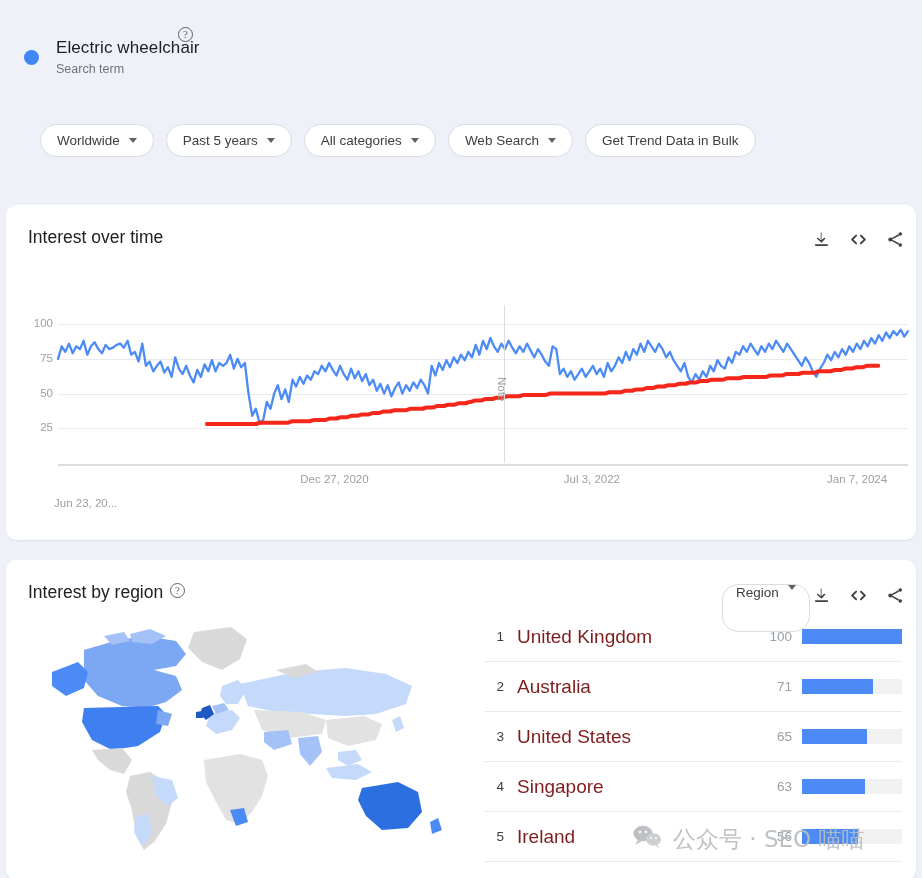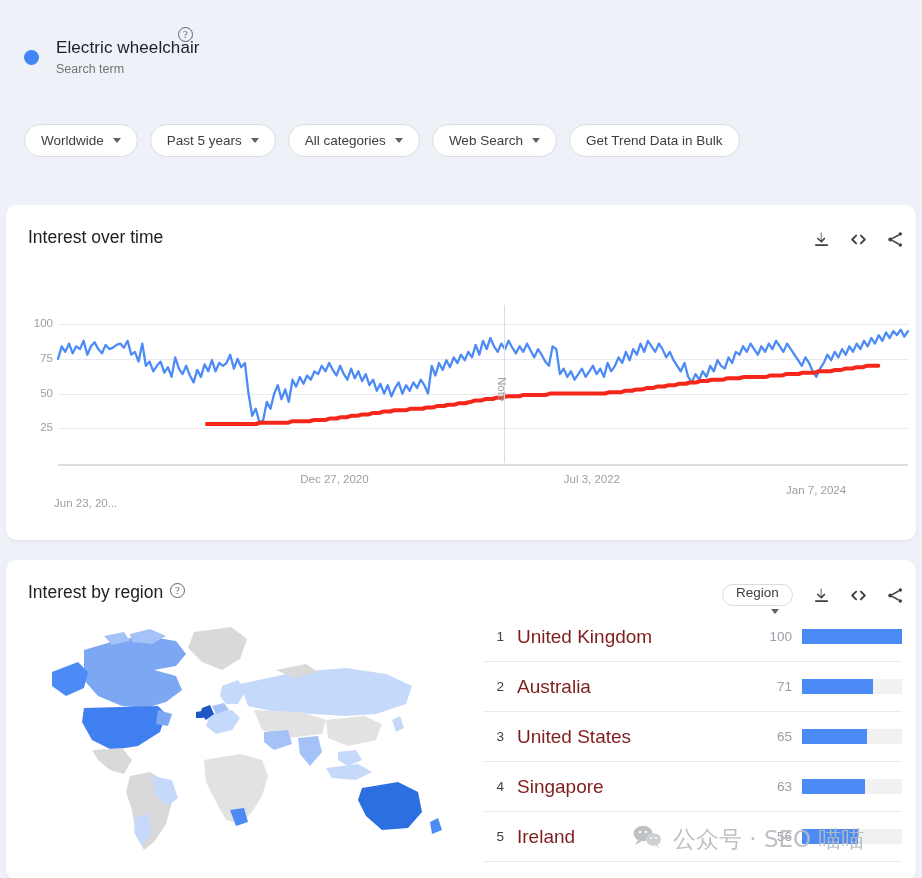--- a/index.html
+++ b/index.html
@@ -44,21 +44,21 @@
   }
   .plus-ic:before, .plus-ic:after {
     content: ""; position: absolute; background: #5f6368;
   }
   .plus-ic:before { left: 0; top: 7px; width: 15px; height: 1.6px; }
   .plus-ic:after  { top: 0; left: 7px; height: 15px; width: 1.6px; }
 
   
   .filters {
     position: absolute; left: 0; top: 124px;
-    display: flex; align-items: center; gap: 12px; padding-left: 24px;
+    display: flex; align-items: center; gap: 12px; padding-left: 40px;
   }
   .chip {
     height: 33px; border: 1px solid #dadce0; border-radius: 17px;
     background: #fff; display: flex; align-items: center;
     padding: 0 16px; gap: 9px;
     font-size: 13.5px; color: #3c4043; white-space: nowrap;
   }
   .caret {
     width: 0; height: 0; border-left: 4.5px solid transparent;
     border-right: 4.5px solid transparent; border-top: 5.5px solid #5f6368;
@@ -86,23 +86,23 @@
   #reg-help { left: 170px; top: 583px; }
 
   .icon-row { position: absolute; display: flex; align-items: center; gap: 18px; }
   #iot-icons { left: 812px; top: 230px; }
   #reg-icons { left: 812px; top: 586px; }
   .act-ic { width: 19px; height: 19px; color: #3c4043; cursor: pointer; }
   .act-ic svg { display: block; width: 19px; height: 19px; }
 
   .region-chip {
     position: absolute; left: 722px; top: 584px;
-    height: 22px; border: 1px solid #dadce0; border-radius: 16px;
-    background: #fff; display: flex; align-items: flex-end;
-    padding: 0 13px; gap: 9px; font-size: 13.5px; color: #3c4043; flex-direction: column;
+    height: 48px; border: 1px solid #dadce0; border-radius: 16px;
+    background: #fff; display: flex; align-items: flex-start;
+    padding: 0 13px; gap: 9px; font-size: 13.5px; color: #3c4043;
   }
 
   
   .chart-wrap { position: absolute; left: 22px; top: 100px; width: 880px; height: 190px; }
   .plot { position: absolute; left: 30px; top: 8px; width: 850px; height: 150px; }
   .gridline { position: absolute; left: 0; width: 100%; height: 1px; background: #e8eaed; }
   .ylab {
     position: absolute; right: 855px; width: 44px; text-align: right;
     font-size: 11.5px; color: #9aa0a6; transform: translateY(-7px);
   }
@@ -198,21 +198,21 @@
         <svg id="chart-svg" viewBox="0 0 850 150" preserveAspectRatio="none">
             <path d="M0.0,45.8 L3.7,33.3 L7.3,38.9 L11.0,30.6 L14.7,40.3 L18.3,33.3 L22.0,36.1 L25.6,27.8 L29.3,41.7 L33.0,33.3 L36.6,29.2 L40.3,36.1 L44.0,40.3 L47.6,31.9 L51.3,36.1 L55.0,34.7 L58.6,31.9 L62.3,30.6 L65.9,34.7 L69.6,27.8 L73.3,41.7 L76.9,38.9 L80.6,48.6 L84.3,30.6 L87.9,52.8 L91.6,48.6 L95.3,58.3 L98.9,52.8 L102.6,48.6 L106.3,59.7 L109.9,54.2 L113.6,63.9 L117.2,44.4 L120.9,55.6 L124.6,61.1 L128.2,52.8 L131.9,62.5 L135.6,69.4 L139.2,56.9 L142.9,63.9 L146.6,51.4 L150.2,58.3 L153.9,47.2 L157.5,58.3 L161.2,50.0 L164.9,52.8 L168.5,50.0 L172.2,41.7 L175.9,55.6 L179.5,45.8 L183.2,54.2 L186.9,50.0 L190.5,80.6 L194.2,102.8 L197.8,95.8 L201.5,109.7 L205.2,106.9 L208.8,88.9 L212.5,95.8 L216.2,80.6 L219.8,72.2 L223.5,86.1 L227.2,76.4 L230.8,88.9 L234.5,66.7 L238.1,73.6 L241.8,63.9 L245.5,70.8 L249.1,62.5 L252.8,66.7 L256.5,58.3 L260.1,61.1 L263.8,52.8 L267.5,58.3 L271.1,50.0 L274.8,56.9 L278.4,62.5 L282.1,52.8 L285.8,61.1 L289.4,66.7 L293.1,55.6 L296.8,65.3 L300.4,58.3 L304.1,68.1 L307.8,61.1 L311.4,72.2 L315.1,66.7 L318.8,77.8 L322.4,70.8 L326.1,80.6 L329.7,72.2 L333.4,83.3 L337.1,75.0 L340.7,69.4 L344.4,80.6 L348.1,72.2 L351.7,77.8 L355.4,69.4 L359.1,75.0 L362.7,66.7 L366.4,72.2 L370.0,80.6 L373.7,52.8 L377.4,62.5 L381.0,50.0 L384.7,56.9 L388.4,47.2 L392.0,54.2 L395.7,44.4 L399.4,50.0 L403.0,41.7 L406.7,47.2 L410.3,38.9 L414.0,44.4 L417.7,31.9 L421.3,41.7 L425.0,27.8 L428.7,36.1 L432.3,25.0 L436.0,33.3 L439.7,38.9 L443.3,30.6 L447.0,36.1 L450.6,27.8 L454.3,34.7 L458.0,40.3 L461.6,33.3 L465.3,38.9 L469.0,30.6 L472.6,37.5 L476.3,44.4 L480.0,36.1 L483.6,41.7 L487.3,48.6 L490.9,52.8 L494.6,33.3 L498.3,36.1 L501.9,61.1 L505.6,55.6 L509.3,63.9 L512.9,58.3 L516.6,66.7 L520.3,61.1 L523.9,55.6 L527.6,63.9 L531.3,58.3 L534.9,52.8 L538.6,61.1 L542.2,55.6 L545.9,63.9 L549.6,50.0 L553.2,58.3 L556.9,52.8 L560.6,44.4 L564.2,50.0 L567.9,38.9 L571.6,47.2 L575.2,36.1 L578.9,41.7 L582.5,30.6 L586.2,38.9 L589.9,27.8 L593.5,33.3 L597.2,38.9 L600.9,30.6 L604.5,36.1 L608.2,44.4 L611.9,38.9 L615.5,47.2 L619.2,52.8 L622.8,58.3 L626.5,50.0 L630.2,63.9 L633.8,69.4 L637.5,61.1 L641.2,66.7 L644.8,58.3 L648.5,63.9 L652.2,52.8 L655.8,58.3 L659.5,47.2 L663.1,52.8 L666.8,55.6 L670.5,44.4 L674.1,50.0 L677.8,38.9 L681.5,41.7 L685.1,33.3 L688.8,38.9 L692.5,30.6 L696.1,36.1 L699.8,41.7 L703.4,33.3 L707.1,38.9 L710.8,30.6 L714.4,36.1 L718.1,27.8 L721.8,33.3 L725.4,38.9 L729.1,30.6 L732.8,36.1 L736.4,41.7 L740.1,47.2 L743.8,52.8 L747.4,44.4 L751.1,50.0 L754.7,58.3 L758.4,63.9 L762.1,55.6 L765.7,50.0 L769.4,41.7 L773.1,47.2 L776.7,38.9 L780.4,44.4 L784.1,36.1 L787.7,41.7 L791.4,33.3 L795.0,38.9 L798.7,30.6 L802.4,36.1 L806.0,27.8 L809.7,33.3 L813.4,25.0 L817.0,30.6 L820.7,22.2 L824.4,27.8 L828.0,19.4 L831.7,25.0 L835.3,18.1 L839.0,22.2 L842.7,16.7 L846.3,23.6 L850.0,18.1" fill="none" stroke="#4c8bf5" stroke-width="2.3" stroke-linejoin="round" stroke-linecap="round" vector-effect="non-scaling-stroke"></path>
             <path d="M148.8,111.1 C151.4,111.1 151.4,111.1 154.1,111.1 C156.8,111.1 156.8,111.1 159.5,111.1 C162.2,111.1 162.2,111.1 164.9,111.1 C167.6,111.1 167.6,111.1 170.2,111.1 C172.9,111.1 172.9,111.1 175.6,111.1 C178.3,111.1 178.3,111.1 181.0,111.1 C183.7,111.1 183.7,111.1 186.4,111.1 C189.0,111.1 189.0,111.1 191.7,111.1 C194.4,111.1 194.4,111.1 197.1,111.1 C199.8,111.1 199.8,109.7 202.5,109.7 C205.2,109.7 205.2,109.7 207.8,109.7 C210.5,109.7 210.5,109.7 213.2,109.7 C215.9,109.7 215.9,109.7 218.6,109.7 C221.3,109.7 221.3,109.7 224.0,109.7 C226.6,109.7 226.6,109.7 229.3,109.7 C232.0,109.7 232.0,108.3 234.7,108.3 C237.4,108.3 237.4,108.3 240.1,108.3 C242.8,108.3 242.8,108.3 245.4,108.3 C248.1,108.3 248.1,108.3 250.8,108.3 C253.5,108.3 253.5,106.9 256.2,106.9 C258.9,106.9 258.9,106.9 261.6,106.9 C264.2,106.9 264.2,106.9 266.9,106.9 C269.6,106.9 269.6,105.6 272.3,105.6 C275.0,105.6 275.0,105.6 277.7,105.6 C280.4,105.6 280.4,104.2 283.1,104.2 C285.7,104.2 285.7,104.2 288.4,104.2 C291.1,104.2 291.1,102.8 293.8,102.8 C296.5,102.8 296.5,102.8 299.2,102.8 C301.9,102.8 301.9,101.4 304.5,101.4 C307.2,101.4 307.2,101.4 309.9,101.4 C312.6,101.4 312.6,100.0 315.3,100.0 C318.0,100.0 318.0,100.0 320.7,100.0 C323.3,100.0 323.3,98.6 326.0,98.6 C328.7,98.6 328.7,98.6 331.4,98.6 C334.1,98.6 334.1,97.2 336.8,97.2 C339.5,97.2 339.5,97.2 342.1,97.2 C344.8,97.2 344.8,97.2 347.5,97.2 C350.2,97.2 350.2,95.8 352.9,95.8 C355.6,95.8 355.6,95.8 358.3,95.8 C360.9,95.8 360.9,95.8 363.6,95.8 C366.3,95.8 366.3,94.4 369.0,94.4 C371.7,94.4 371.7,94.4 374.4,94.4 C377.1,94.4 377.1,93.1 379.7,93.1 C382.4,93.1 382.4,93.1 385.1,93.1 C387.8,93.1 387.8,91.7 390.5,91.7 C393.2,91.7 393.2,91.7 395.9,91.7 C398.5,91.7 398.5,90.3 401.2,90.3 C403.9,90.3 403.9,90.3 406.6,90.3 C409.3,90.3 409.3,88.9 412.0,88.9 C414.7,88.9 414.7,87.5 417.4,87.5 C420.0,87.5 420.0,87.5 422.7,87.5 C425.4,87.5 425.4,86.1 428.1,86.1 C430.8,86.1 430.8,86.1 433.5,86.1 C436.2,86.1 436.2,84.7 438.8,84.7 C441.5,84.7 441.5,84.7 444.2,84.7 C446.9,84.7 446.9,83.3 449.6,83.3 C452.3,83.3 452.3,83.3 455.0,83.3 C457.6,83.3 457.6,83.3 460.3,83.3 C463.0,83.3 463.0,81.9 465.7,81.9 C468.4,81.9 468.4,81.9 471.1,81.9 C473.8,81.9 473.8,81.9 476.4,81.9 C479.1,81.9 479.1,81.9 481.8,81.9 C484.5,81.9 484.5,81.9 487.2,81.9 C489.9,81.9 489.9,80.6 492.6,80.6 C495.2,80.6 495.2,80.6 497.9,80.6 C500.6,80.6 500.6,80.6 503.3,80.6 C506.0,80.6 506.0,80.6 508.7,80.6 C511.4,80.6 511.4,80.6 514.0,80.6 C516.7,80.6 516.7,80.6 519.4,80.6 C522.1,80.6 522.1,80.6 524.8,80.6 C527.5,80.6 527.5,80.6 530.2,80.6 C532.8,80.6 532.8,80.6 535.5,80.6 C538.2,80.6 538.2,80.6 540.9,80.6 C543.6,80.6 543.6,80.6 546.3,80.6 C549.0,80.6 549.0,79.2 551.6,79.2 C554.3,79.2 554.3,79.2 557.0,79.2 C559.7,79.2 559.7,79.2 562.4,79.2 C565.1,79.2 565.1,77.8 567.8,77.8 C570.5,77.8 570.5,77.8 573.1,77.8 C575.8,77.8 575.8,76.4 578.5,76.4 C581.2,76.4 581.2,76.4 583.9,76.4 C586.6,76.4 586.6,75.0 589.3,75.0 C591.9,75.0 591.9,75.0 594.6,75.0 C597.3,75.0 597.3,73.6 600.0,73.6 C602.7,73.6 602.7,73.6 605.4,73.6 C608.1,73.6 608.1,72.2 610.7,72.2 C613.4,72.2 613.4,72.2 616.1,72.2 C618.8,72.2 618.8,70.8 621.5,70.8 C624.2,70.8 624.2,70.8 626.9,70.8 C629.5,70.8 629.5,69.4 632.2,69.4 C634.9,69.4 634.9,69.4 637.6,69.4 C640.3,69.4 640.3,68.1 643.0,68.1 C645.7,68.1 645.7,68.1 648.3,68.1 C651.0,68.1 651.0,66.7 653.7,66.7 C656.4,66.7 656.4,66.7 659.1,66.7 C661.8,66.7 661.8,66.7 664.5,66.7 C667.1,66.7 667.1,65.3 669.8,65.3 C672.5,65.3 672.5,65.3 675.2,65.3 C677.9,65.3 677.9,65.3 680.6,65.3 C683.3,65.3 683.3,63.9 686.0,63.9 C688.6,63.9 688.6,63.9 691.3,63.9 C694.0,63.9 694.0,63.9 696.7,63.9 C699.4,63.9 699.4,63.9 702.1,63.9 C704.8,63.9 704.8,63.9 707.4,63.9 C710.1,63.9 710.1,62.5 712.8,62.5 C715.5,62.5 715.5,62.5 718.2,62.5 C720.9,62.5 720.9,62.5 723.6,62.5 C726.2,62.5 726.2,61.1 728.9,61.1 C731.6,61.1 731.6,61.1 734.3,61.1 C737.0,61.1 737.0,61.1 739.7,61.1 C742.4,61.1 742.4,59.7 745.0,59.7 C747.7,59.7 747.7,59.7 750.4,59.7 C753.1,59.7 753.1,59.7 755.8,59.7 C758.5,59.7 758.5,58.3 761.2,58.3 C763.8,58.3 763.8,58.3 766.5,58.3 C769.2,58.3 769.2,58.3 771.9,58.3 C774.6,58.3 774.6,56.9 777.3,56.9 C780.0,56.9 780.0,56.9 782.6,56.9 C785.3,56.9 785.3,55.6 788.0,55.6 C790.7,55.6 790.7,55.6 793.4,55.6 C796.1,55.6 796.1,54.2 798.8,54.2 C801.4,54.2 801.4,54.2 804.1,54.2 C806.8,54.2 806.8,52.8 809.5,52.8 C812.2,52.8 812.2,52.8 814.9,52.8 C817.6,52.8 817.6,52.8 820.3,52.8" fill="none" stroke="#f5271b" stroke-width="4" stroke-linejoin="round" stroke-linecap="round" vector-effect="non-scaling-stroke"></path>
           </svg>
       </div>
       <div class="axis-bottom"></div>
       <div id="xlab-layer">
           <div class="xlab" style="left: 26px; margin-top: 24px;">Jun 23, 20...</div>
           <div class="xlab" style="left: 272.25px;">Dec 27, 2020</div>
           <div class="xlab" style="left: 535.75px; text-align: center;">Jul 3, 2022</div>
-          <div class="xlab" style="left: 758px; margin-top: 11px;">Jan 7, 2024</div>
+          <div class="xlab" style="left: 799px;">Jan 7, 2024</div>
         </div>
       <div id="note-layer">
           <div class="note-line" style="left: 476.25px;"></div>
           <div class="note-txt" style="left: 480.25px; top: 72px;">Note</div>
         </div>
     </div>
   </div>
   <span class="help-ic" id="iot-help">?</span>
   <div class="icon-row" id="iot-icons">
     <span class="act-ic">

